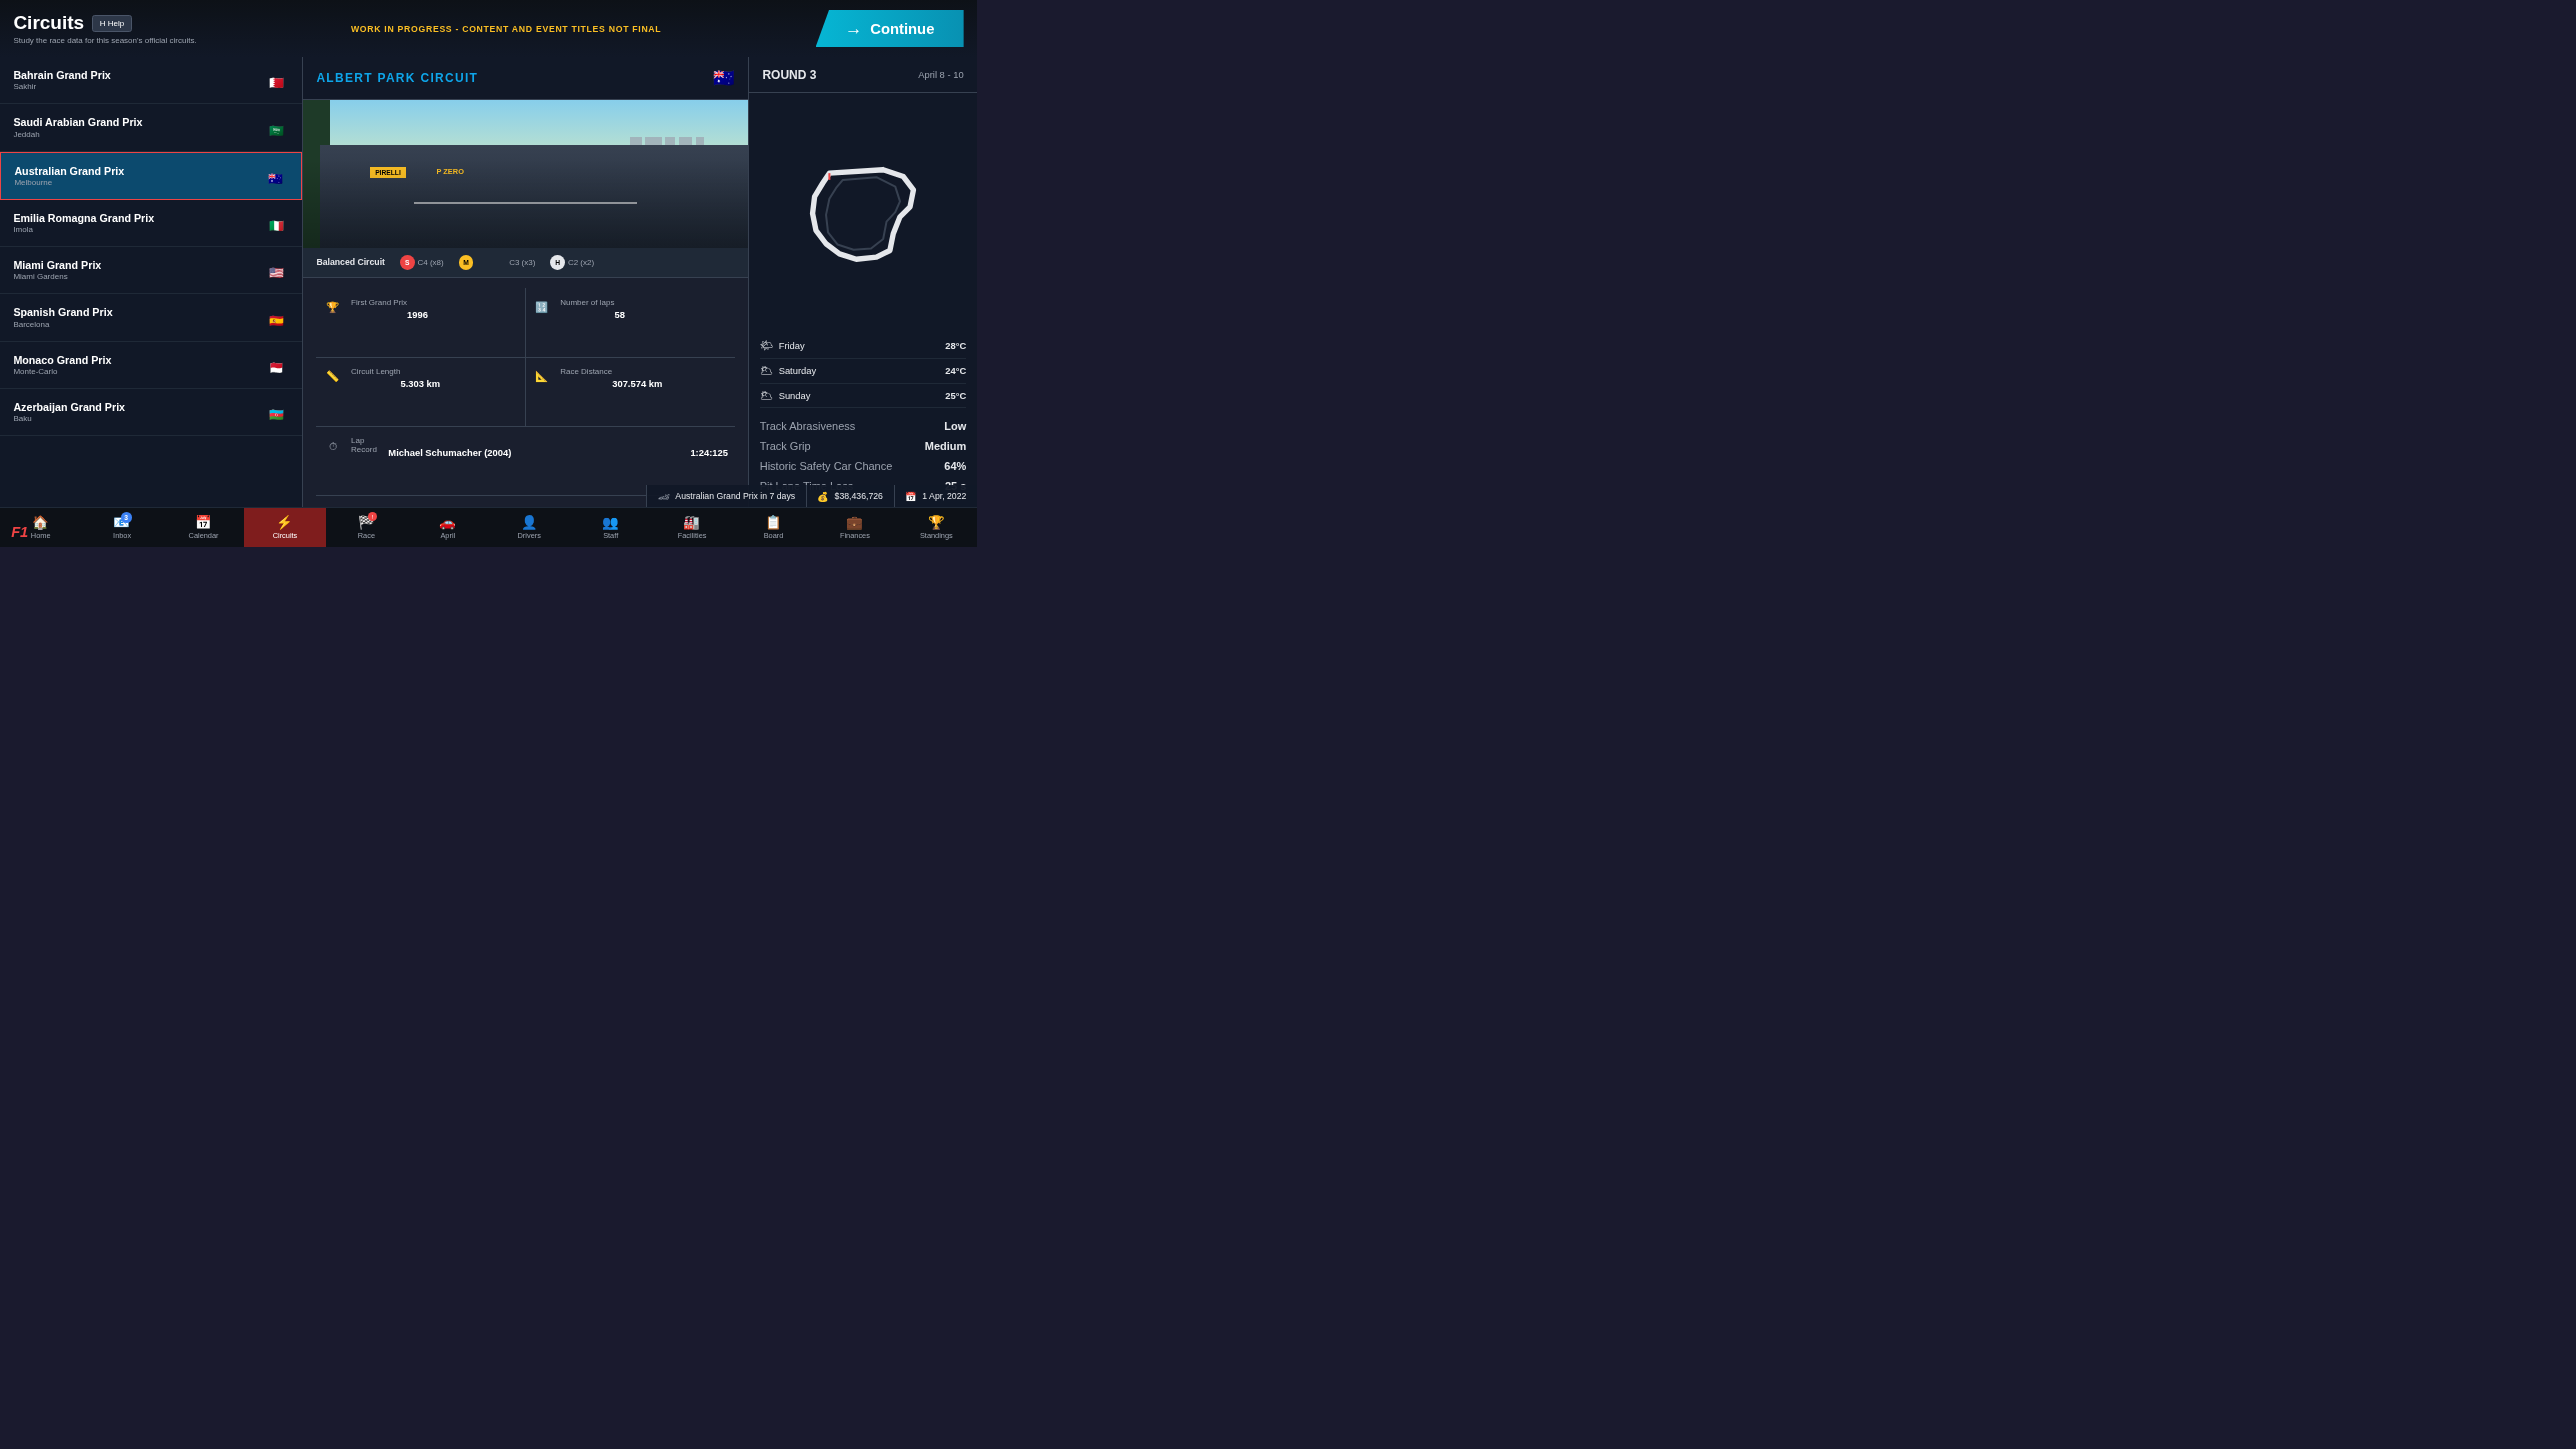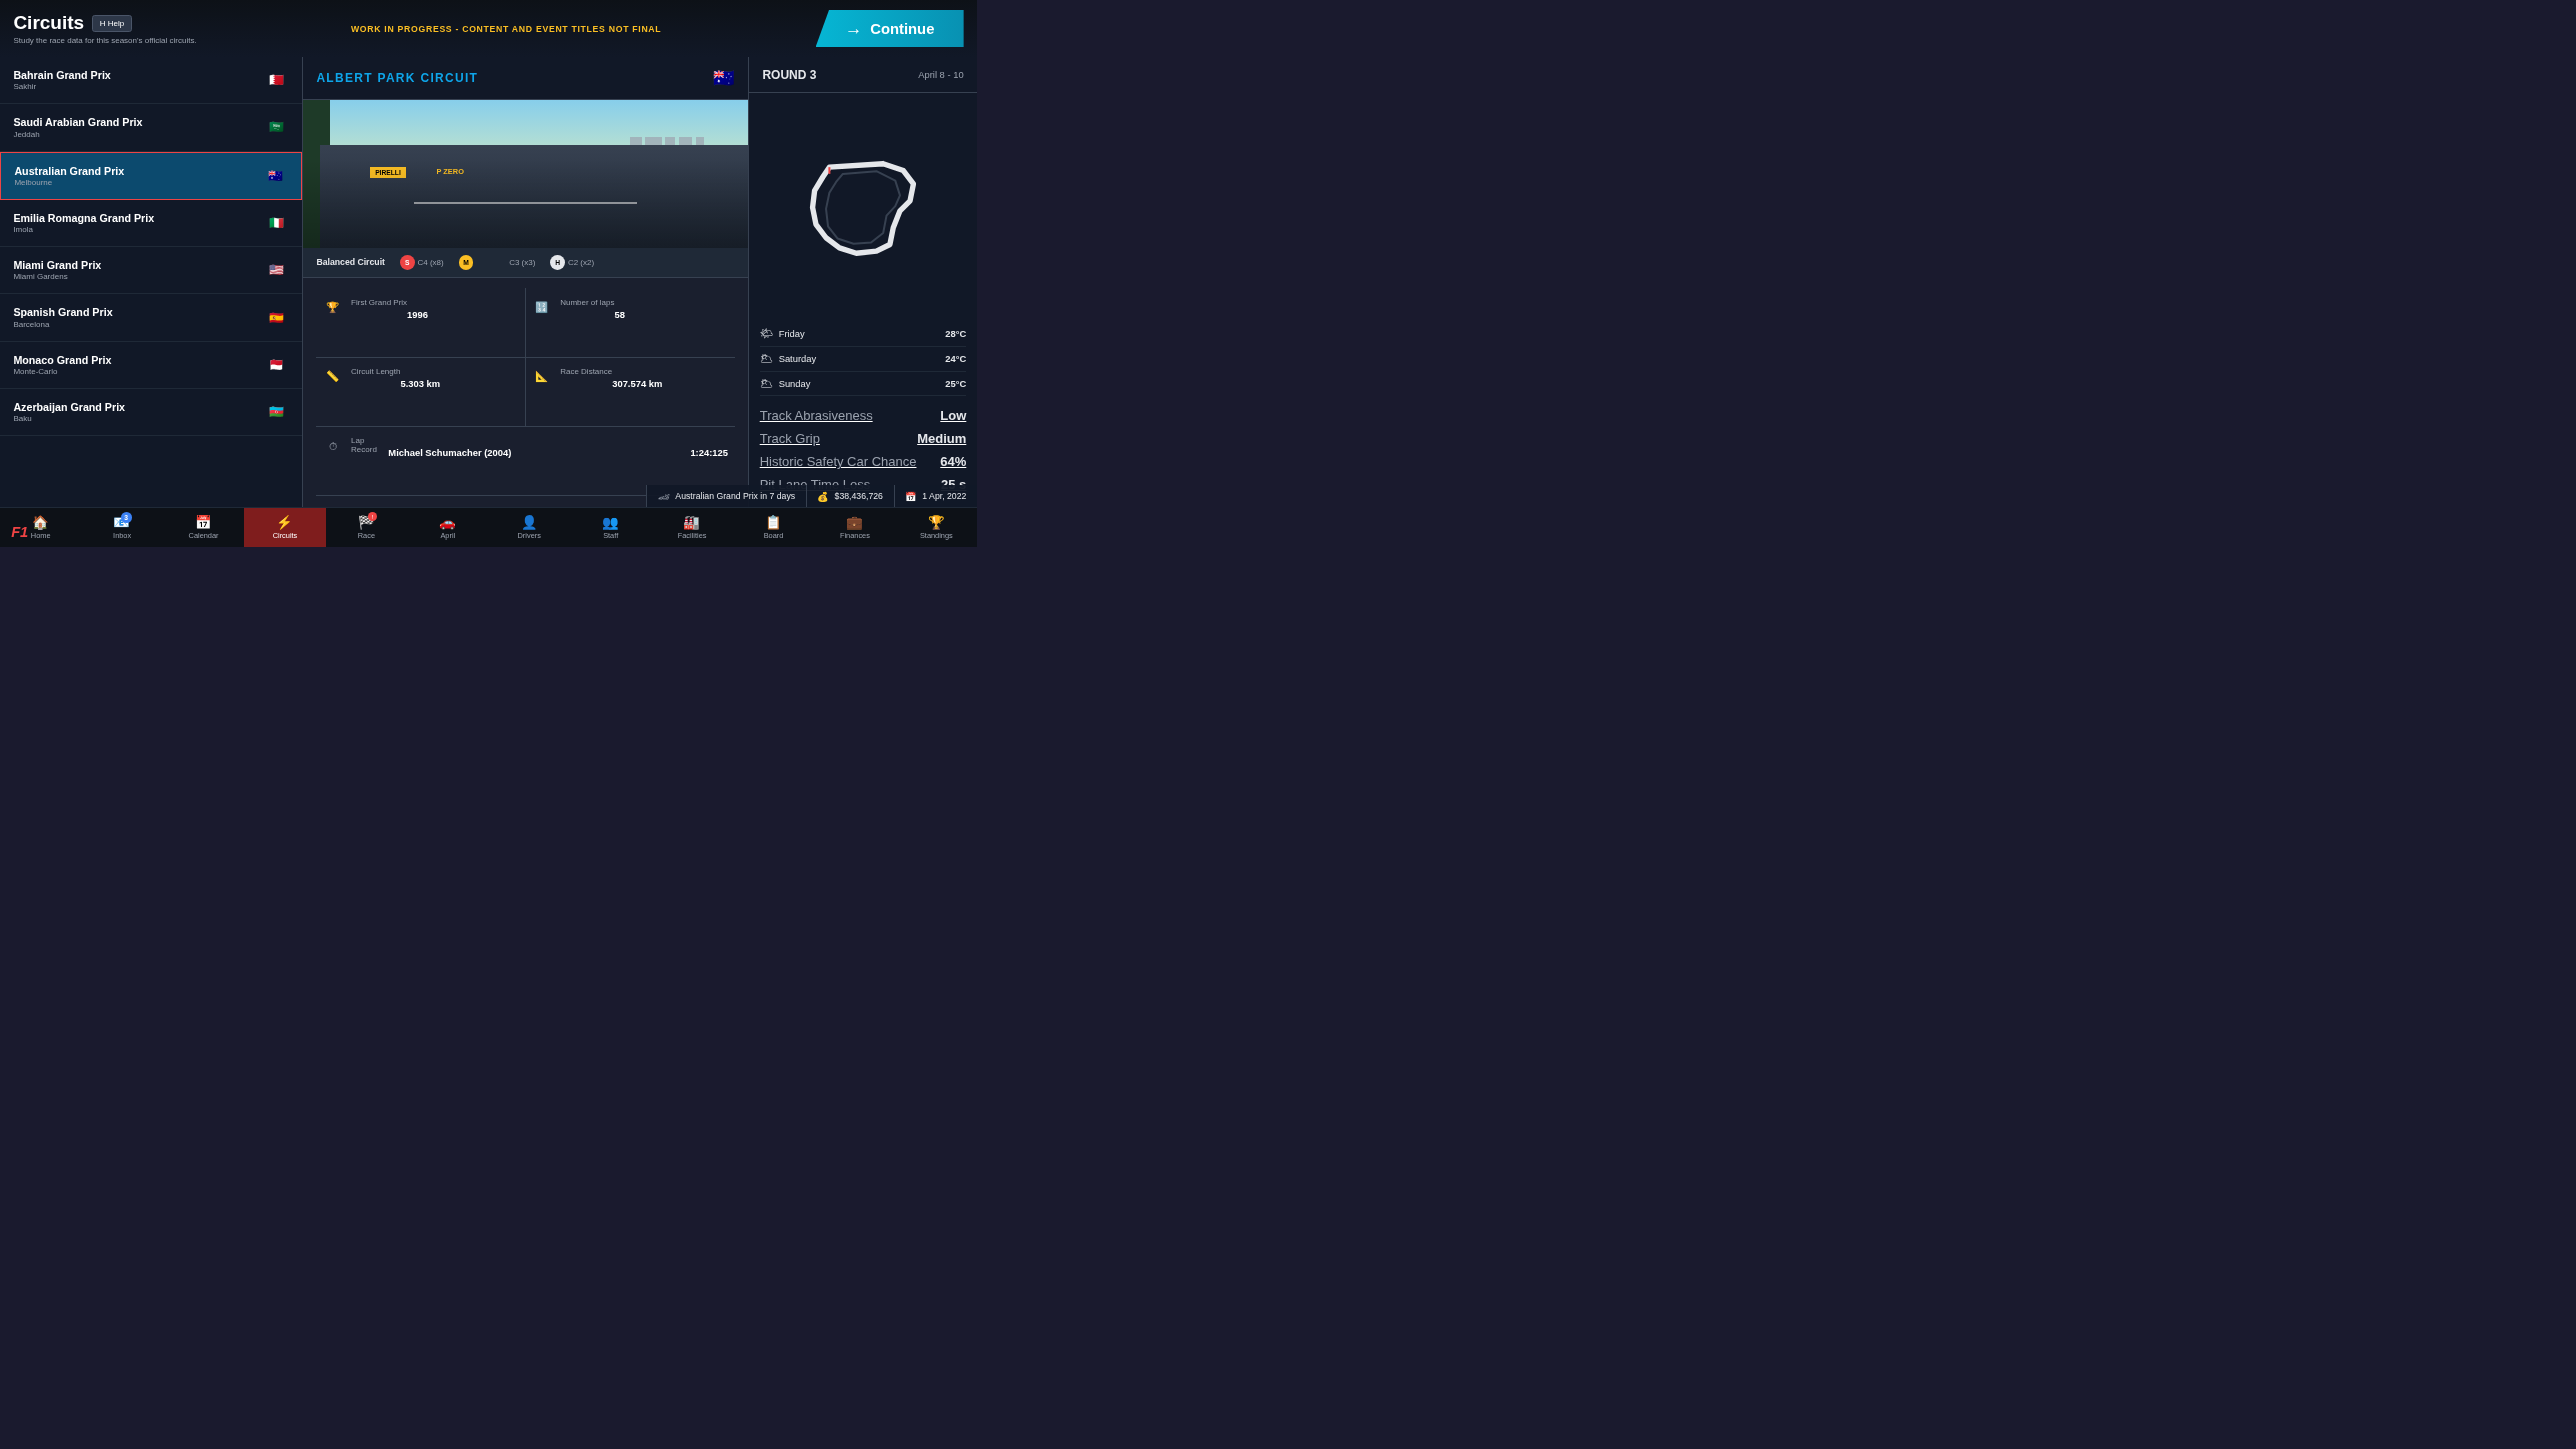--- a/index.html
+++ b/index.html
@@ -106,21 +106,21 @@
       background: #111827;
       overflow-y: auto;
       flex-shrink: 0;
     }
 
     .circuit-item {
       padding: 12px 13.4px;
       border-bottom: 0.7px solid #1f2937;
       cursor: pointer;
       display: flex;
-      align-items: center;
+      align-items: flex-end;
       justify-content: space-between;
       transition: background 0.2s;
     }
 
     .circuit-item.active {
       background: #0c4a6e;
       border: 1.3px solid #ef4444;
     }
 
     .circuit-item-text {
@@ -361,22 +361,21 @@
 
     .track-conditions {
       margin-top: 8px;
     }
 
     .condition-row {
       display: flex;
       align-items: flex-start;
       justify-content: space-between;
       padding: 4px 0;
-      font-size: 13px;
-      text-decoration: underline;
+      font-size: 11px;
     }
 
     .condition-label {
       color: #9ca3af;
     }
 
     .condition-value {
       color: #e5e7eb;
       font-weight: 600;
     }

